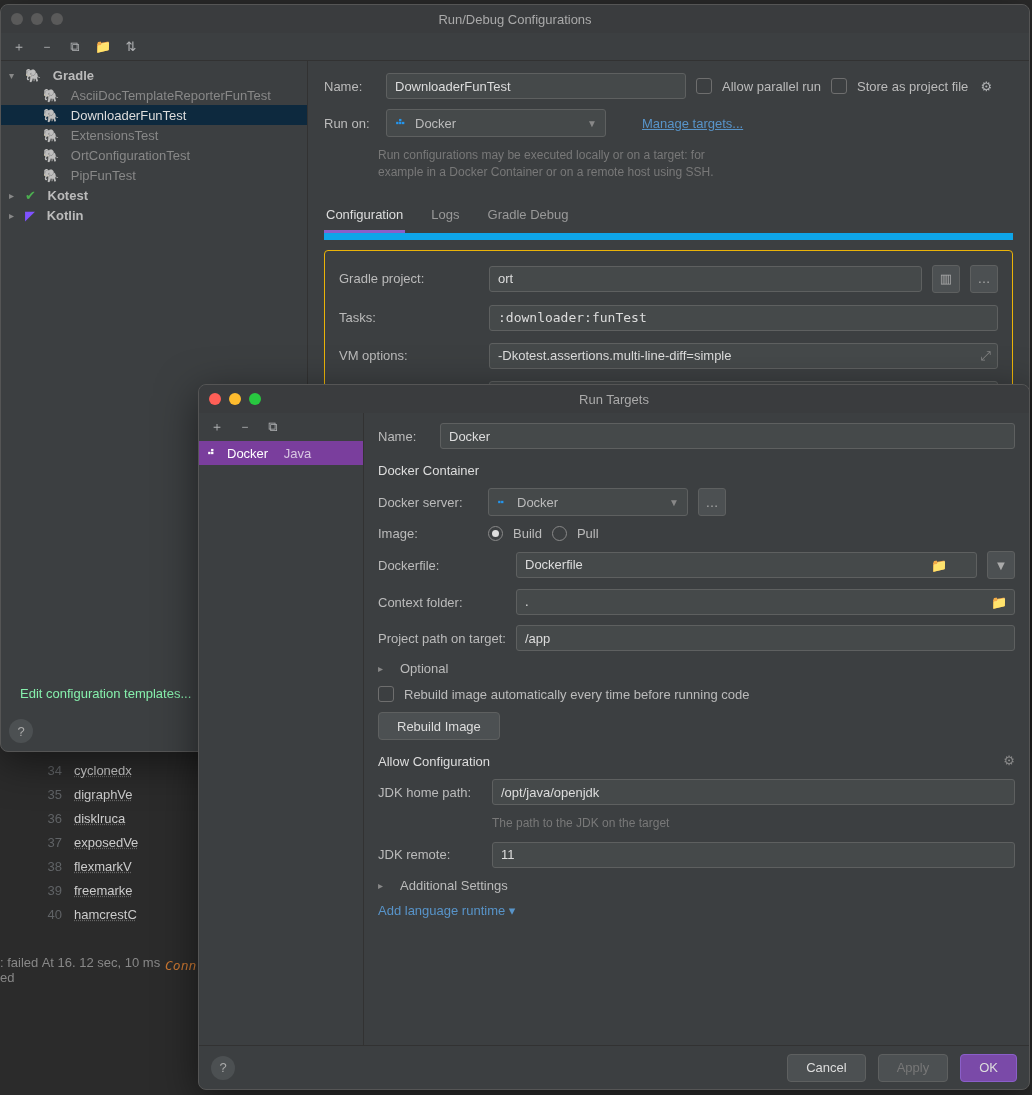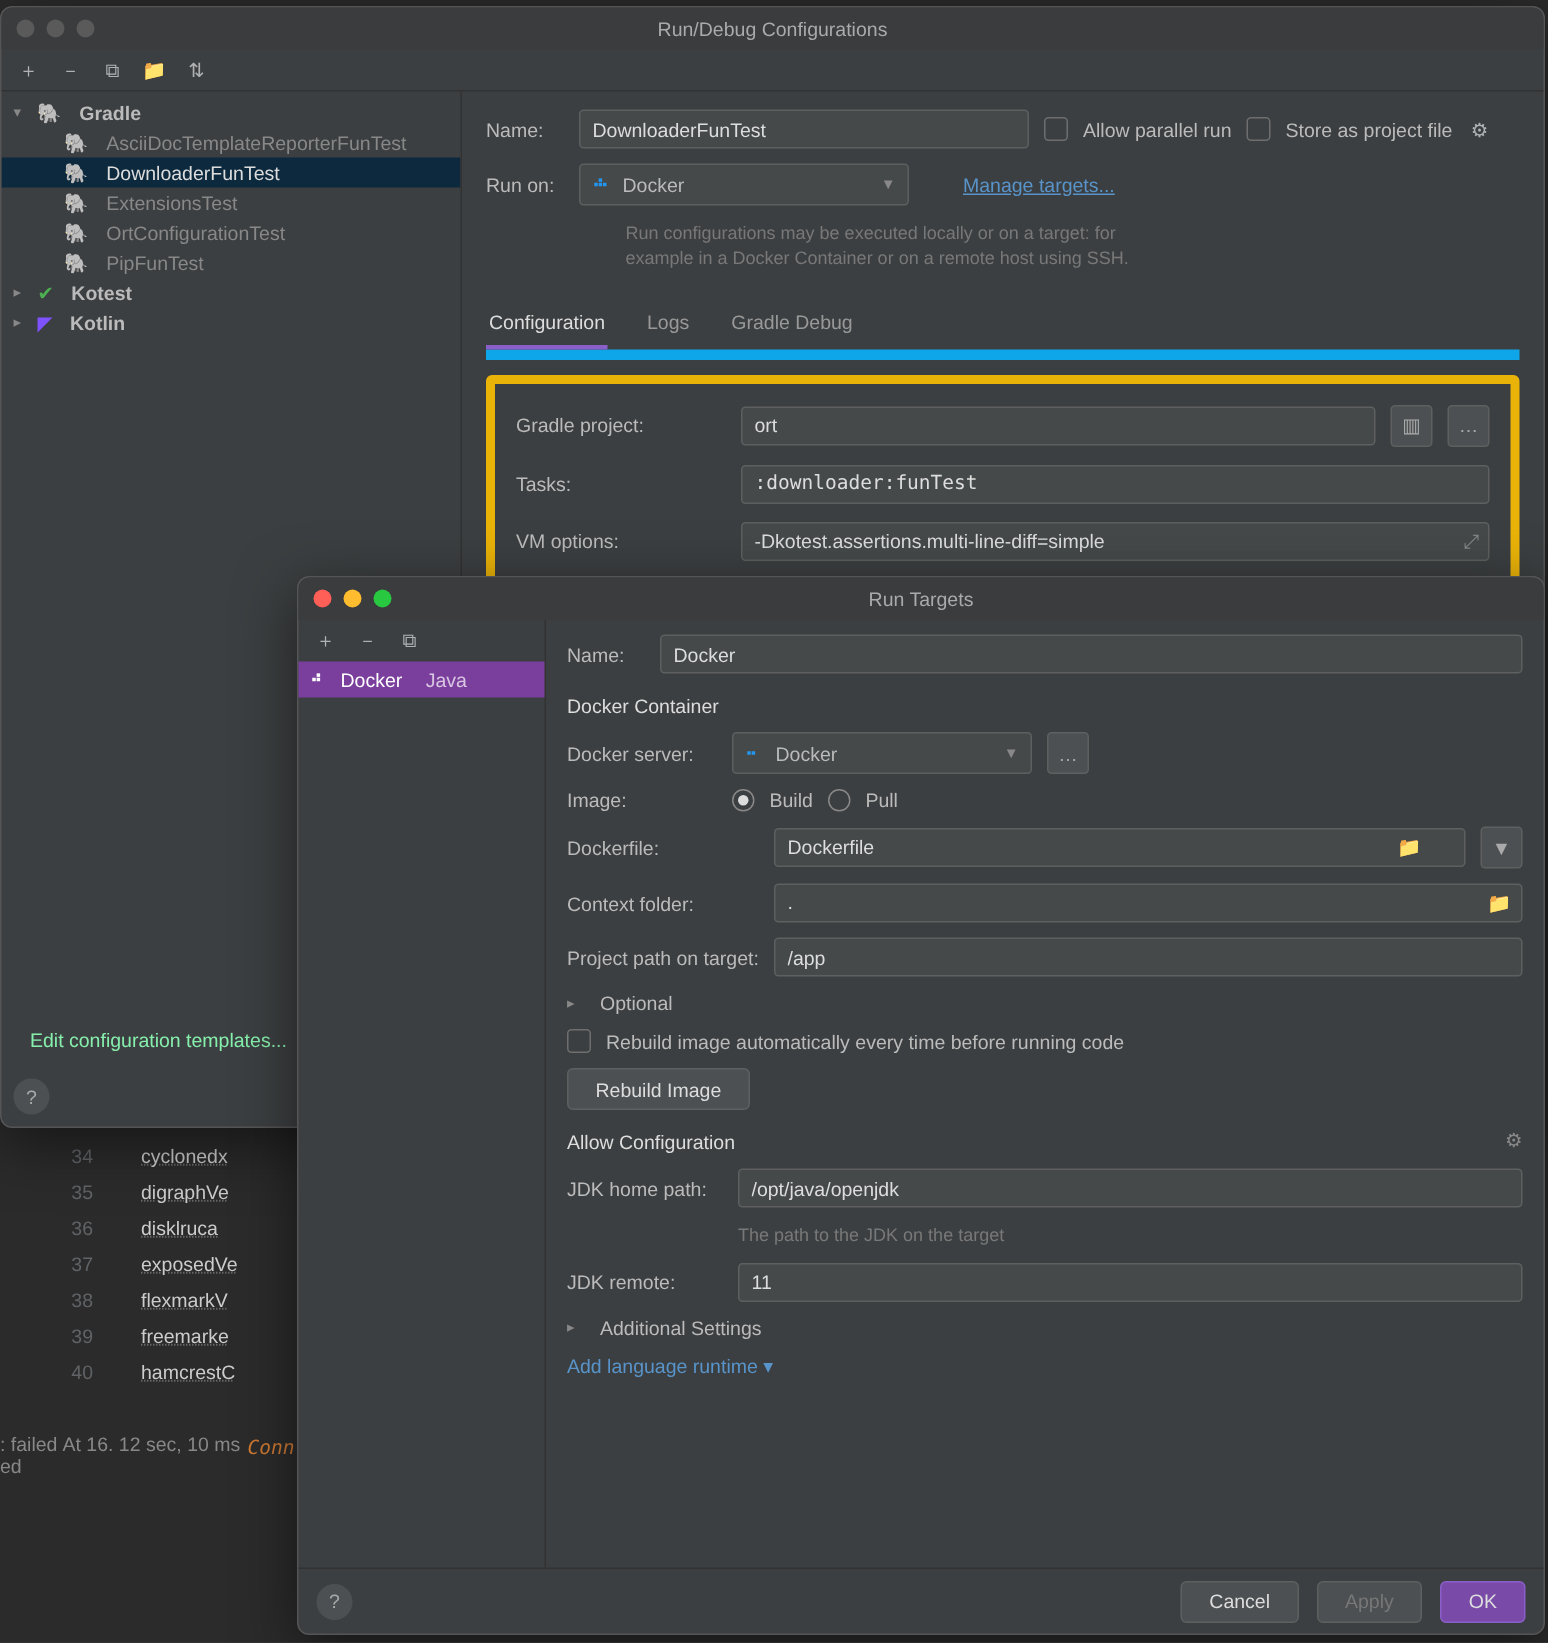--- a/index.html
+++ b/index.html
@@ -29,21 +29,21 @@
 .inp.wide { flex:1; }
 .inp.rel { position:relative; }
 .chk { width:16px; height:16px; border:1px solid #6e6e6e; border-radius:3px; display:inline-block; }
 .sel-dd { background:#45494a; border:1px solid #5e6060; border-radius:3px; height:28px; display:flex; align-items:center; padding:0 8px; gap:6px; min-width:220px; position:relative; }
 .dd-arr { margin-left:auto; color:#888; font-size:10px; }
 .hint { color:#787878; font-size:12px; line-height:1.4; }
 .link { color:#5894c9; text-decoration:underline; cursor:pointer; }
 .tabs { display:flex; gap:24px; border-bottom:7px solid #0ea5e9; margin-top:8px; }
 .tab { padding:8px 2px; color:#999; cursor:pointer; }
 .tab.act { color:#ddd; border-bottom:3px solid #8a5fc9; }
-.form { background:#3c3f41; border:6px solid #eab308; border-radius:4px; padding:14px; display:flex; flex-direction:column; gap:12px; }
+.form { background:#3c3f41; border:1px solid #eab308; border-radius:4px; padding:14px; display:flex; flex-direction:column; gap:12px; }
 .frow { display:flex; align-items:center; gap:10px; }
 .flbl { width:140px; color:#bbb; }
 .btn-sq { width:28px; height:28px; background:#4c5052; border:1px solid #5e6060; border-radius:3px; display:flex; align-items:center; justify-content:center; color:#aaa; }
 .mono { font-family:Menlo,Consolas,monospace; }
 .expand-ico { position:absolute; right:6px; top:50%; transform:translate(0,-50%); color:#888; }
 
 .dlg2 { left:198px; top:384px; width:832px; height:706px; }
 .dlg2 .body { display:flex; height:calc(100% - 28px - 44px); }
 .dlg2 .left2 { width:165px; border-right:1px solid #323232; }
 .dlg2 .tb2 { height:28px; display:flex; align-items:center; gap:12px; padding:0 10px; }
@@ -55,21 +55,21 @@
 .footer { height:44px; border-top:1px solid #323232; display:flex; align-items:center; padding:0 12px; gap:12px; }
 .btn { height:28px; padding:0 18px; border-radius:4px; background:#4c5052; border:1px solid #5e6060; color:#ddd; display:flex; align-items:center; }
 .btn.ok { background:#7a4aa8; border-color:#8a5fc9; }
 .btn.dis { color:#777; }
 .docker-ico { width:14px; height:14px; }
 .gear { position:absolute; right:0; top:50%; transform:translateY(-50%); color:#888; }
 
 .bg-editor { position:absolute; left:40px; top:758px; color:#ccc; font-family:Menlo,monospace; }
 .bg-line { display:flex; gap:12px; height:24px; align-items:center; }
 .ln { color:#606366; width:22px; text-align:right; }
-.code { text-decoration:underline dotted #666;margin-left:20px; }
+.code { text-decoration:underline dotted #666; }
 .bg-panel { position:absolute; left:0; top:955px; font-size:12px; color:#888; }
 .bg-err { color:#cc7832; font-family:Menlo,monospace;font-style:italic; }
 </style>
 </head>
 <body>
 
 <div class="bg-editor">
   <div class="bg-line">
       <span class="ln">34</span>
       <span class="code">cyclonedx</span>
@@ -154,21 +154,21 @@
               <rect x="7" y="10" width="4" height="4" fill="#2496ed"></rect>
               <rect x="7" y="5" width="4" height="4" fill="#2496ed"></rect>
               <rect x="12" y="10" width="4" height="4" fill="#2496ed"></rect>
             </svg>
           <span>Docker</span>
             <span class="dd-arr">▼</span>
         </div>
         <span style="width:16px"></span>
         <span class="link">Manage targets...</span>
       </div>
-      <div class="hint" style="margin-left:93px;max-width:340px">Run configurations may be executed locally or on a target: for example in a Docker Container or on a remote host using SSH.</div>
+      <div class="hint" style="margin-left:54px;max-width:340px">Run configurations may be executed locally or on a target: for example in a Docker Container or on a remote host using SSH.</div>
       <div class="tabs">
         <div class="tab act">Configuration</div>
         <div class="tab">Logs</div>
         <div class="tab">Gradle Debug</div>
       </div>
       <div class="form">
         <div class="frow">
             <span class="flbl">Gradle project:</span>
           <input class="inp wide" value="ort" style="">
           <span class="btn-sq">▥</span>

